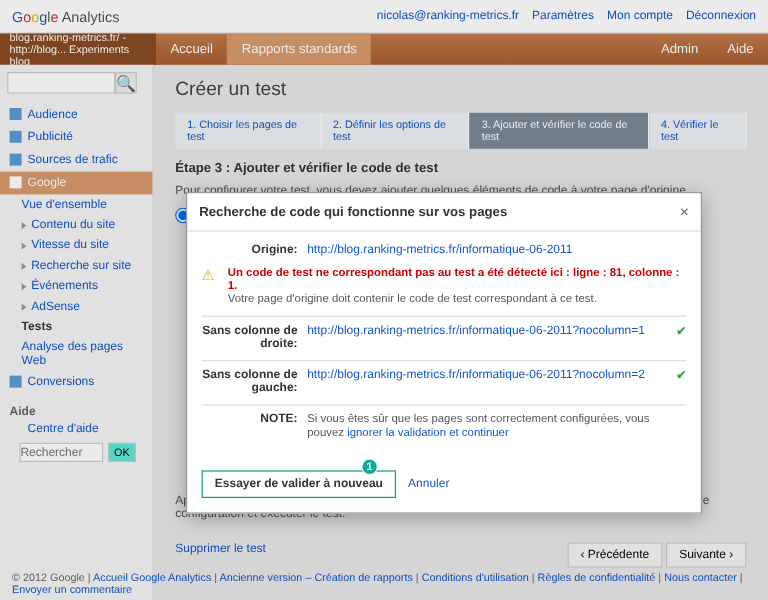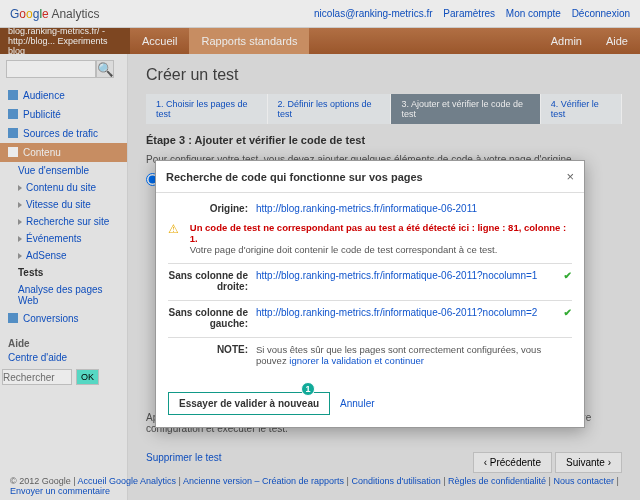--- a/index.html
+++ b/index.html
@@ -20,22 +20,22 @@
 .search input{width:90px;height:18px;border:1px solid #ccc;font-size:10px;padding:0 3px}
 .search button{width:18px;height:18px;border:1px solid #ccc;background:#eee}
 .sbhead{padding:4px 8px;color:#15c;display:flex;align-items:flex-start;gap:5px;cursor:pointer}
 .sbhead .ic{width:10px;height:10px;background:#5b9bd5}
 .sbhead.active{background:#d89a6b;color:#fff}
 .sbhead.active .ic{background:#fff}
 .sbsub{padding:3px 8px 3px 18px;color:#15c;display:flex;align-items:center;cursor:pointer}
 .sbsub.sel{color:#333;font-weight:bold}
 .tri{display:inline-block;width:0;height:0;border-top:3px solid transparent;border-bottom:3px solid transparent;border-left:4px solid #999;margin-right:4px}
 .sbsec{margin-top:10px;padding:0 8px;color:#666;font-weight:bold;font-size:10px}
-.sbhelp{padding:3px 8px;color:#15c}
-.sbfind{display:flex;gap:4px;padding:3px 2px}
+.sbhelp{padding:3px 23px;color:#15c}
+.sbfind{display:flex;gap:4px;padding:3px 16px}
 .sbfind input{width:70px;height:16px;border:1px solid #ccc;font-size:10px}
 .sbfind button{height:16px;font-size:9px;border:1px solid #ccc;background:#5eead4;padding:0 4px}
 .content{flex:1;padding:12px 18px;overflow:auto;position:relative}
 h1{font-size:16px;color:#444;font-weight:normal;margin-bottom:10px}
 .steps{background:#eef1f3;display:flex;font-size:9px;margin-bottom:10px}
 .step{padding:5px 10px;color:#15c;border-right:1px solid #fff;position:relative}
 .step.cur{background:#7b8a96;color:#fff}
 .sh{font-size:11px;font-weight:bold;margin:8px 0}
 .bodytxt{font-size:10px;color:#555;margin-bottom:8px}
 .radio{display:flex;align-items:center;gap:5px;font-size:10px;font-weight:bold;margin:6px 0}
@@ -101,21 +101,21 @@
     <div class="sbhead">
         <span class="ic"></span>
         <span>Publicité</span>
       </div>
     <div class="sbhead">
         <span class="ic"></span>
         <span>Sources de trafic</span>
       </div>
     <div class="sbhead active">
         <span class="ic"></span>
-        <span>Contenu</span>
+        <span>Google</span>
       </div>
     <div class="sbsub">
         <span>Vue d'ensemble</span>
       </div>
     <div class="sbsub">
         <span class="tri"></span>
         <span>Contenu du site</span>
       </div>
     <div class="sbsub">
         <span class="tri"></span>

